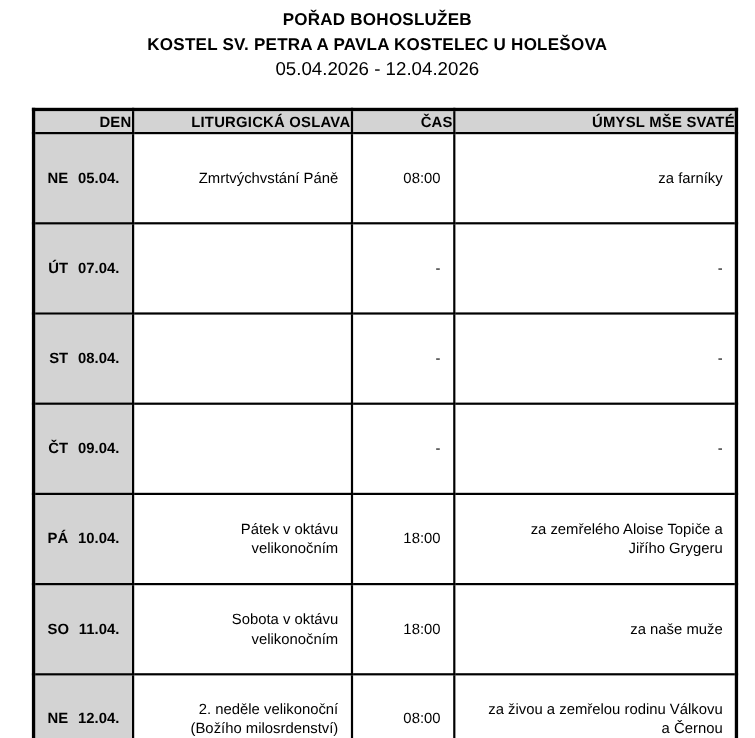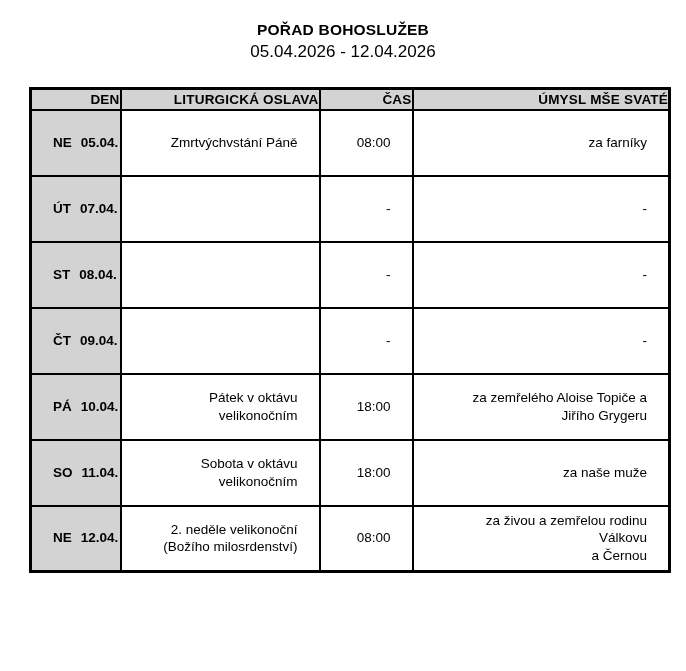--- a/index.html
+++ b/index.html
@@ -9,21 +9,21 @@
     color: #000000;
     font-family: "Liberation Sans", sans-serif;
   }
   .page {
     width: 686px;
     height: 671px;
     position: relative;
     overflow: hidden;
   }
   .titles {
-    padding-top: 19px;
+    padding-top: 8px;
     text-align: center;
   }
   .title-line {
     font-size: 15.5px;
     font-weight: bold;
     line-height: 22px;
     letter-spacing: 0.2px;
   }
   .date-line {
     font-size: 17px;
@@ -44,38 +44,39 @@
     font-size: 13.5px;
     overflow: hidden;
   }
   .schedule th {
     height: 21px;
     background: #d3d3d3;
     font-weight: bold;
     letter-spacing: 0.2px;
   }
   .schedule td {
-    height: 66px;
-    padding: 2px 21px;
+    height: 82px;
+    padding: 2px 11px;
     line-height: 1.3;
     white-space: pre-line;
   }
   td.day-cell {
     background: #d3d3d3;
     font-weight: bold;
     white-space: nowrap;
   }
   td.day-cell .date-part { margin-left: 9px; }
 </style>
 </head>
 <body>
 
 <div class="page">
   <header class="titles">
     <div class="title-line">POŘAD BOHOSLUŽEB</div>
+    <div class="title-line">KOSTEL SV. PETRA A PAVLA KOSTELEC U HOLEŠOVA</div>
     <div class="date-line">05.04.2026 - 12.04.2026</div>
   </header>
 
   <table class="schedule">
     <colgroup>
       <col style="width:90px">
       <col style="width:199px">
       <col style="width:93px">
       <col style="width:257px">
     </colgroup>

